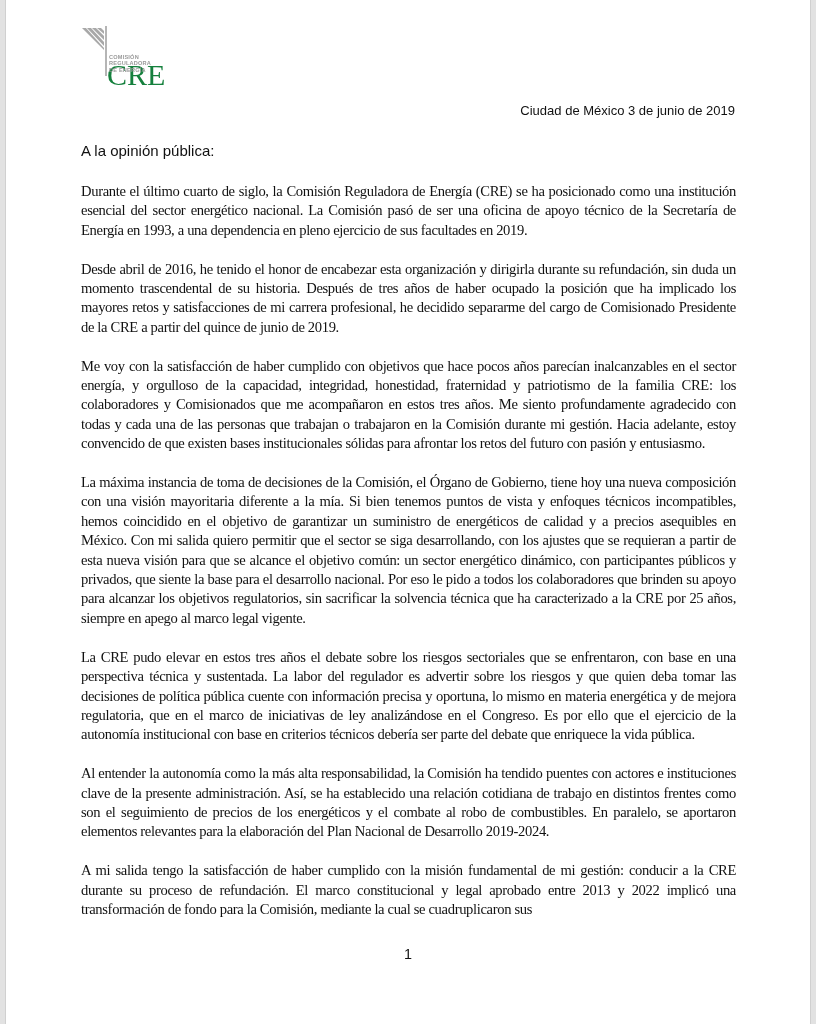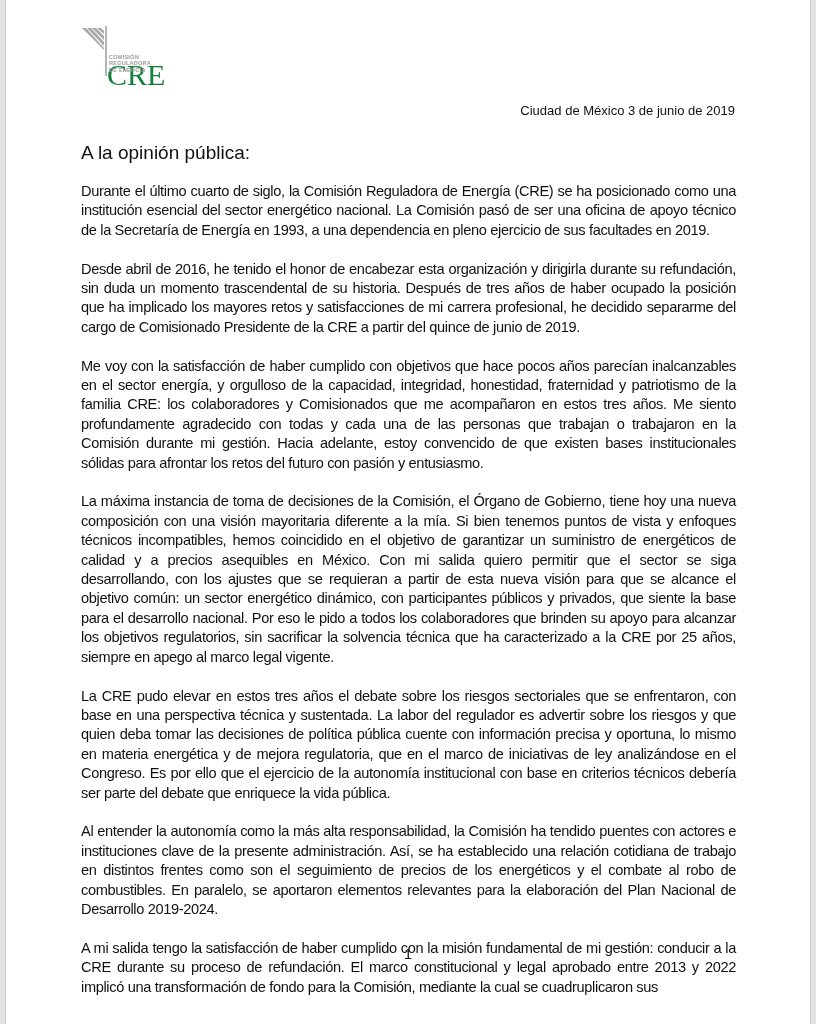--- a/index.html
+++ b/index.html
@@ -30,28 +30,28 @@
     letter-spacing: 0.2px;
   }
   .logo-bar {
     position: absolute; left: 23px; top: 2px; width: 2px; height: 50px; background: #b5b5b5;
   }
 
   .date {
     position: absolute; right: 81px; top: 103px; font-size: 13px;
   }
   .salutation {
-    position: absolute; left: 81px; top: 142px; font-size: 19px;
+    position: absolute; left: 81px; top: 142px; font-size: 15px;
   }
   .body-text {
     position: absolute; left: 81px; width: 655px;
     font-size: 14.6px; line-height: 19.4px;
     text-align: justify; letter-spacing: -0.35px;
   }
-  .body-text p { margin: 0 0 19.4px 0; }
+  .body-text p { margin: 0 0 19.4px 0; font-family: Liberation Serif, serif; }
   .page-number {
     position: absolute; left: 0; right: 0; top: 946px; text-align: center; font-size: 14.4px;
   }
 </style>
 </head>
 <body>
 
 <div class="edge-left"></div>
 <div class="edge-right"></div>
 

